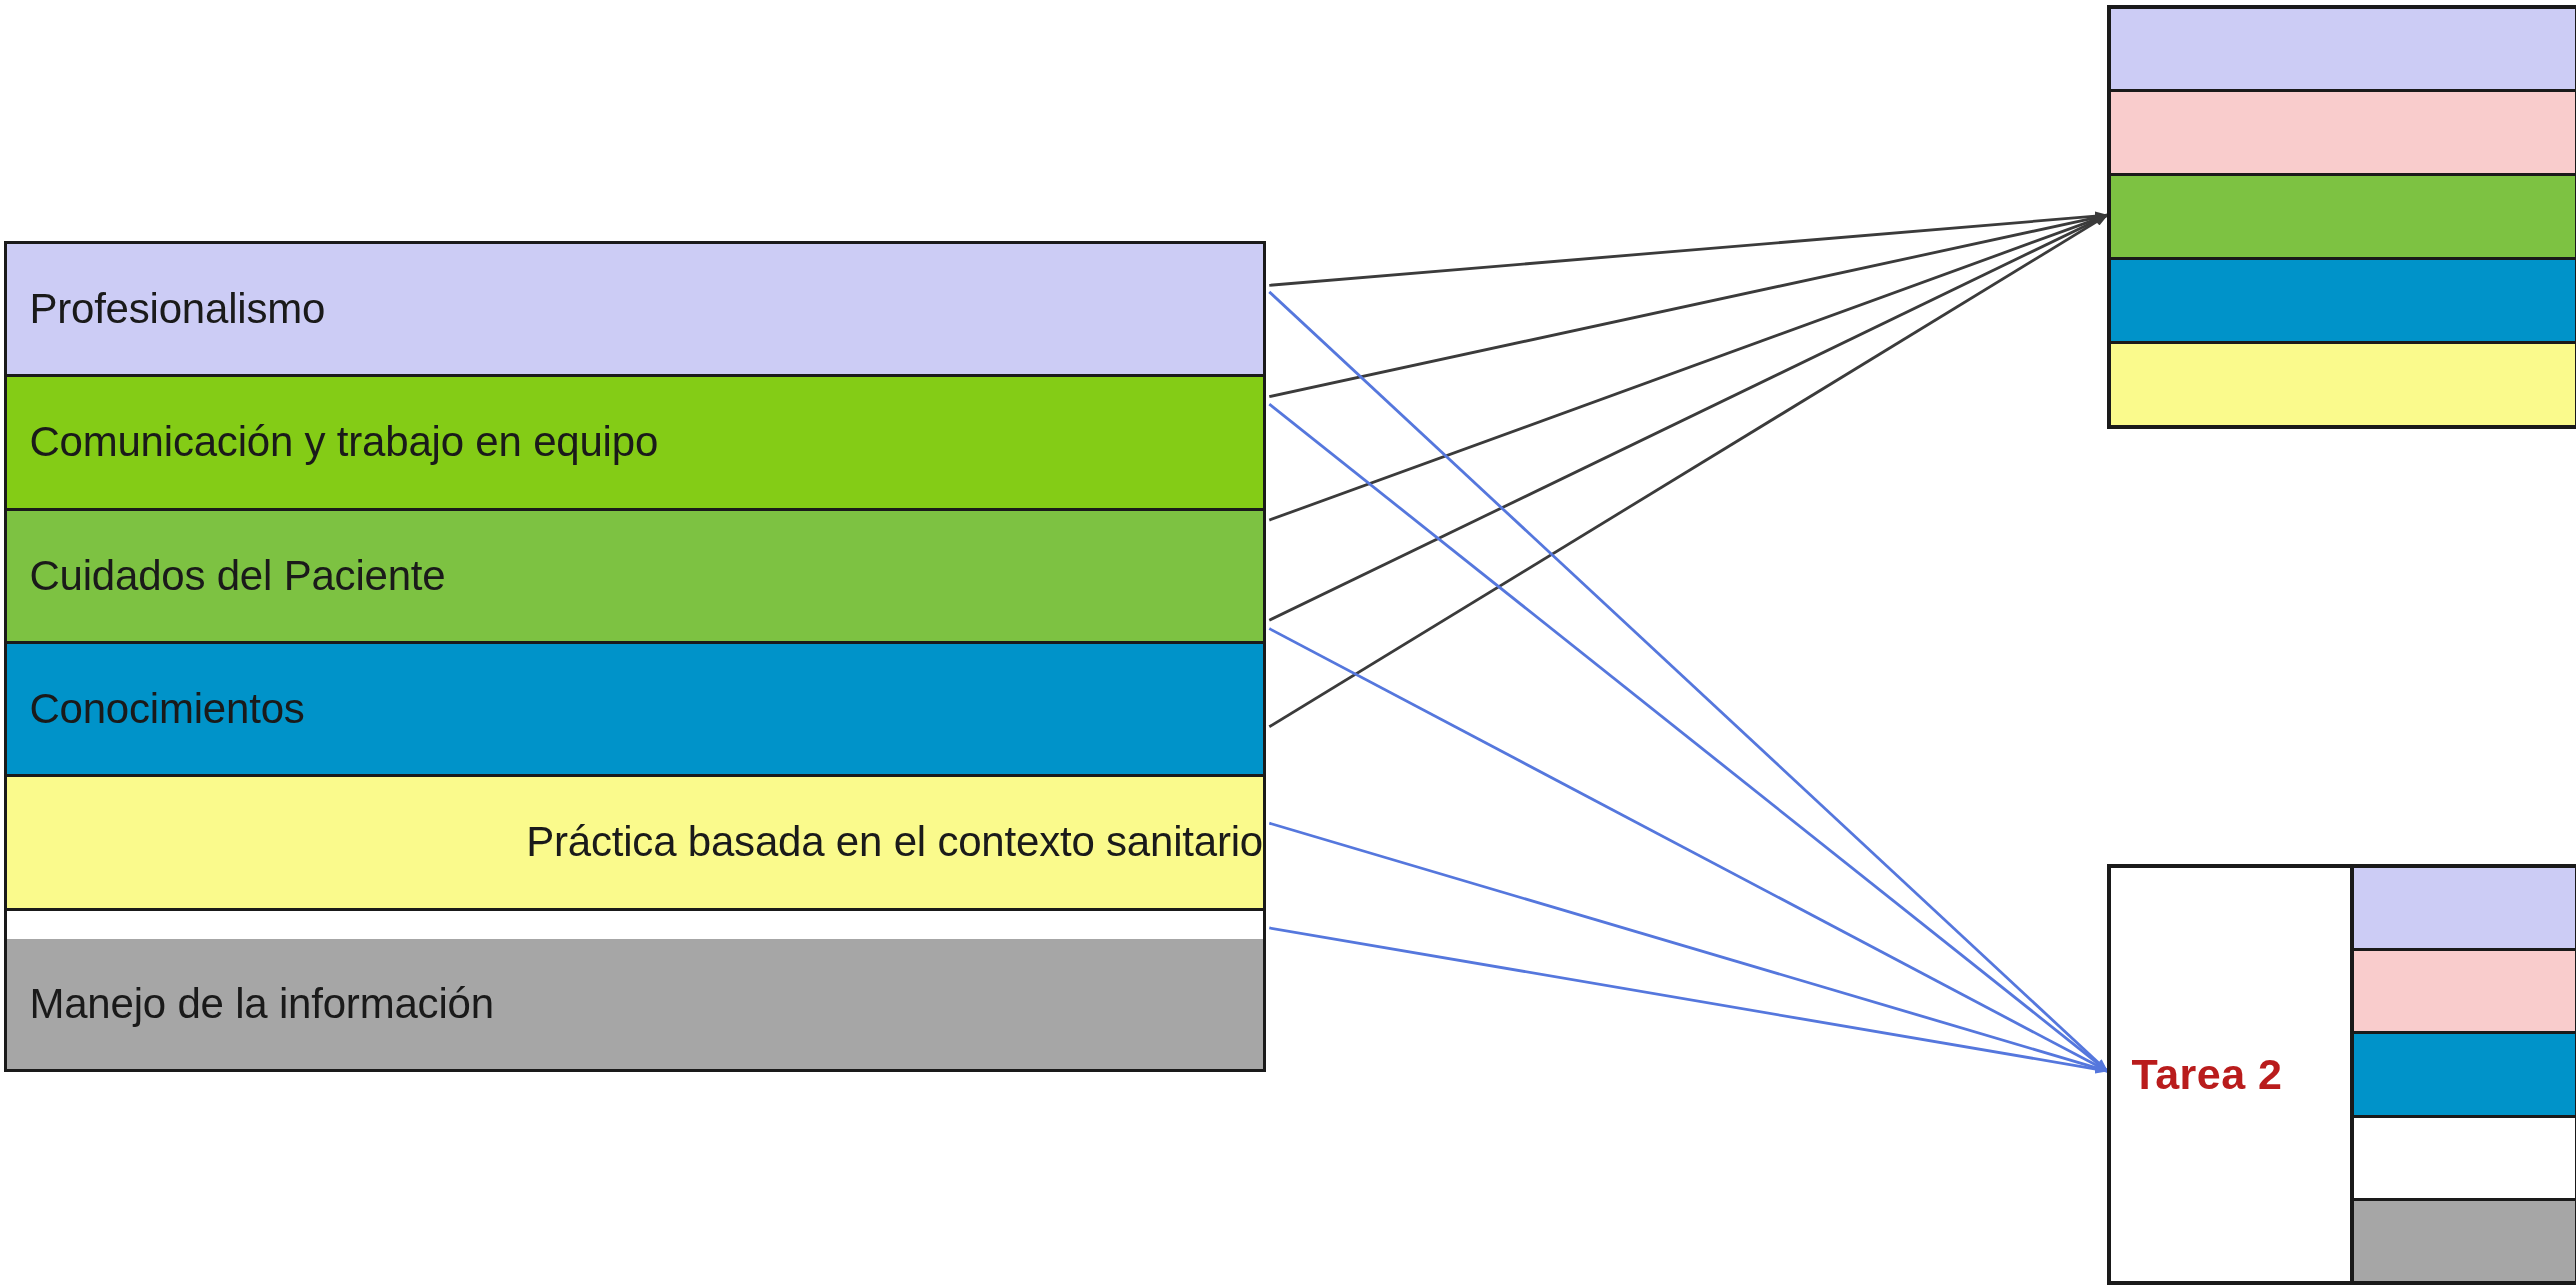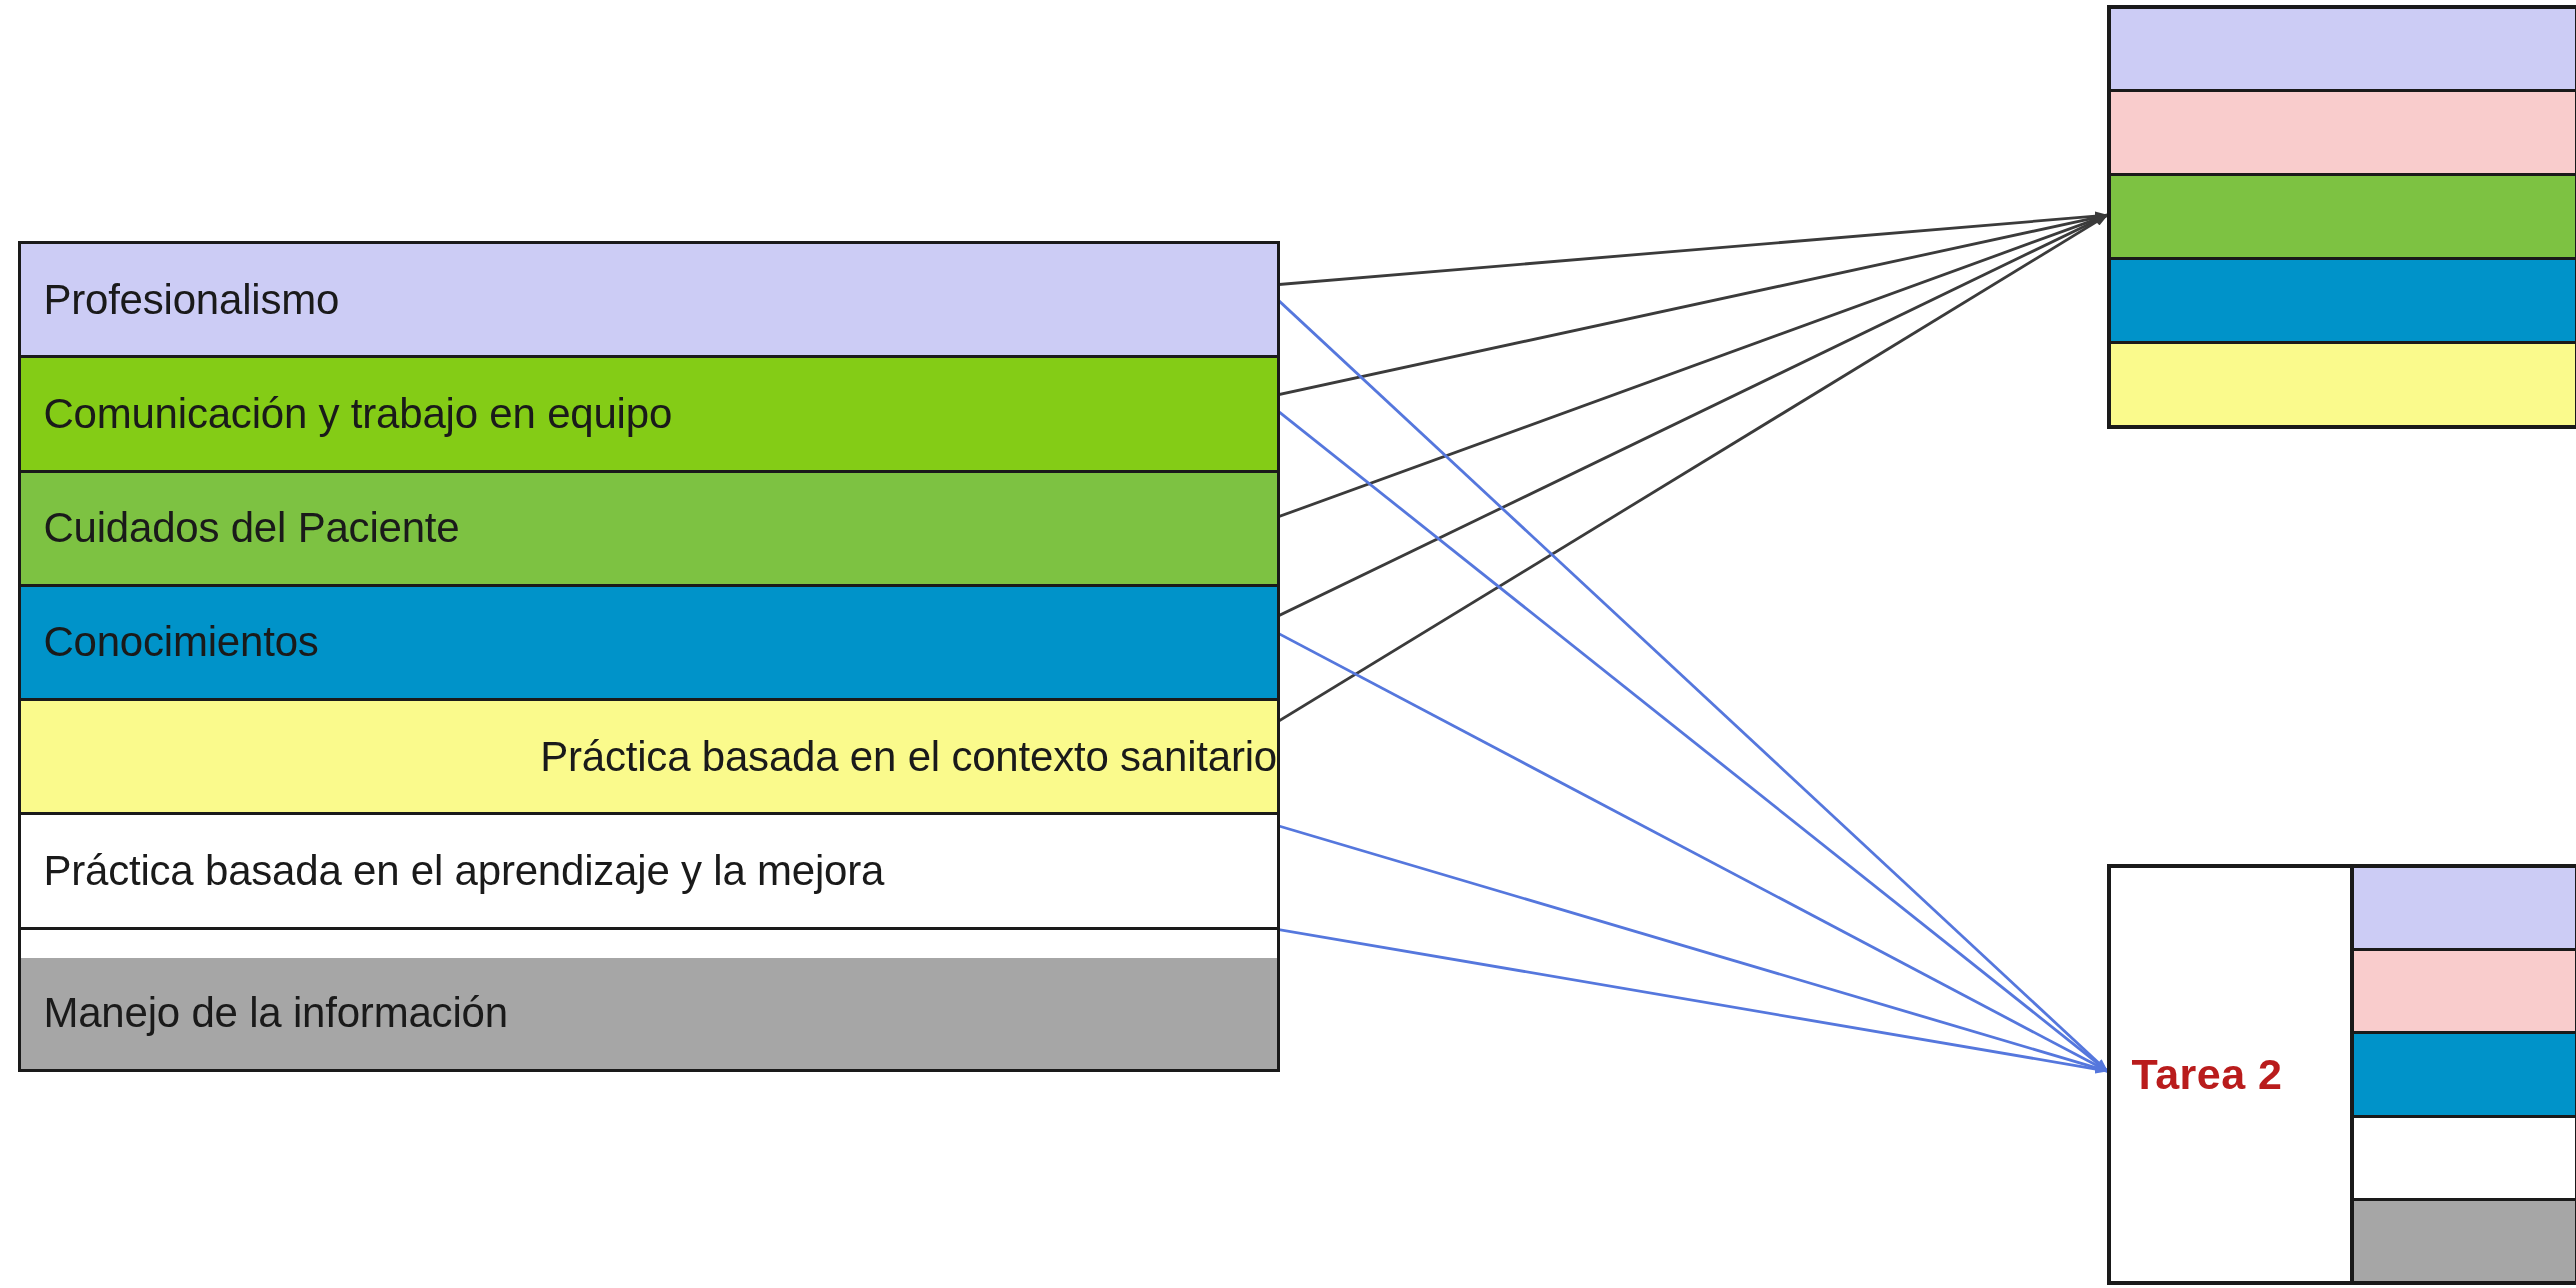--- a/index.html
+++ b/index.html
@@ -21,21 +21,21 @@
     position: absolute;
     left: 0; top: 0;
     width: 2576px;
     height: 1289px;
     pointer-events: none;
   }
 
   
   #competency-list {
     position: absolute;
-    left: 18px;
+    left: 4px;
     top: 241px;
     width: 1262px;
     height: 831px;
     box-sizing: border-box;
     border: 3.7px solid #1a1a1a;
     display: flex;
     flex-direction: column;
     background: #ffffff;
   }
   .comp-row {
@@ -132,23 +132,20 @@
       </div>
       <div class="comp-row" style="background: rgb(125, 194, 66);">
         <span class="comp-label">Cuidados del Paciente</span>
       </div>
       <div class="comp-row" style="background: rgb(0, 147, 201);">
         <span class="comp-label">Conocimientos</span>
       </div>
       <div class="comp-row" style="background: rgb(250, 250, 140); justify-content: flex-end;">
         <span class="comp-label">Práctica basada en el contexto sanitario</span>
       </div>
-      <div class="comp-row" style="background: rgb(255, 255, 255);">
-        <span class="comp-label">Práctica basada en el aprendizaje y la mejora</span>
-      </div>
       <div class="comp-row" style="background: rgb(166, 166, 166);">
         <span class="comp-label">Manejo de la información</span>
       </div>
     </div>
 
   <div class="task-box" id="task-box-1">
     <div class="task-stripes">
         <div class="stripe" style="background: rgb(204, 204, 245);"></div>
         <div class="stripe" style="background: rgb(249, 204, 204);"></div>
         <div class="stripe" style="background: rgb(125, 194, 66);"></div>

